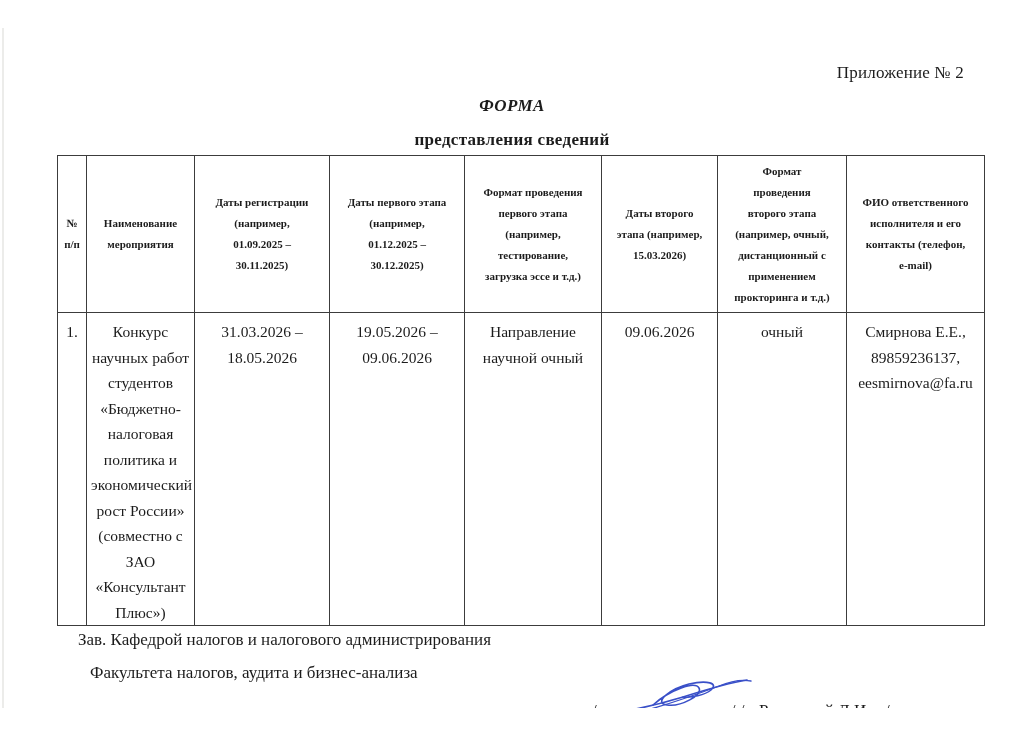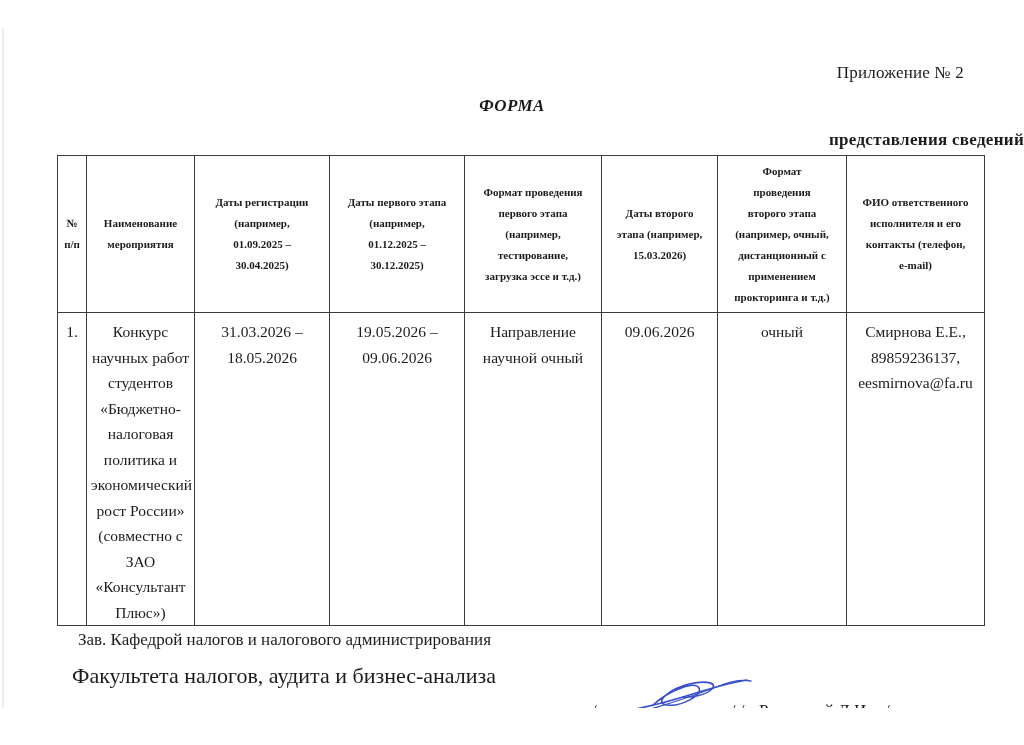--- a/index.html
+++ b/index.html
@@ -19,21 +19,21 @@
   .annex{
     position:absolute;top:63px;right:60px;
     font-size:17px;letter-spacing:.2px;
   }
   .title1{
     position:absolute;top:96px;left:0;width:1024px;
     text-align:center;font-weight:bold;font-size:17px;letter-spacing:.4px;font-style:italic;
   }
   .title2{
     position:absolute;top:130px;left:0;width:1024px;
-    text-align:right;font-weight:bold;font-size:17px;letter-spacing:.3px;
+    text-align:center;font-weight:bold;font-size:17px;letter-spacing:.3px;
   }
 
   table.form{
     position:absolute;left:57px;top:155px;
     border-collapse:collapse;table-layout:fixed;
     width:927px;
   }
   table.form th, table.form td{
     border:1.6px solid #3c3c3c;
     overflow:hidden;
@@ -48,21 +48,21 @@
   table.form td{
     font-size:15.5px;line-height:25.5px;
     vertical-align:top;padding:6px 4px 0 4px;
     white-space:pre-line;text-align:center;
   }
   td.c-num{text-align:left;padding-left:5px;}
   td.c-name{text-align:left;padding-left:7px;}
   td.c-fio{text-align:left;padding-left:7px;}
 
   .footer-line1{position:absolute;left:78px;top:630px;font-size:17px;}
-  .footer-line2{position:absolute;left:72px;top:663px;font-size:22px;}
+  .footer-line2{position:absolute;left:90px;top:663px;font-size:17px;}
 
   .sig-block{
     position:absolute;left:592px;top:663px;
     font-size:17px;white-space:nowrap;margin-top:34px;
   }
   .sig-line{
     display:inline-block;position:relative;
     width:126px;height:18px;vertical-align:baseline;
     border-bottom:1.2px solid #2a2a2a;margin:0 4px;
   }
@@ -95,21 +95,21 @@
     </colgroup>
     <tbody>
       <tr class="hdr">
         <th>№
 п/п</th>
         <th>Наименование
 мероприятия</th>
         <th>Даты регистрации
 (например,
 01.09.2025 –
-30.04.2025)</th>
+30.11.2025)</th>
         <th>Даты первого этапа
 (например,
 01.12.2025 –
 30.12.2025)</th>
         <th>Формат проведения
 первого этапа
 (например,
 тестирование,
 загрузка эссе и т.д.)</th>
         <th>Даты второго

